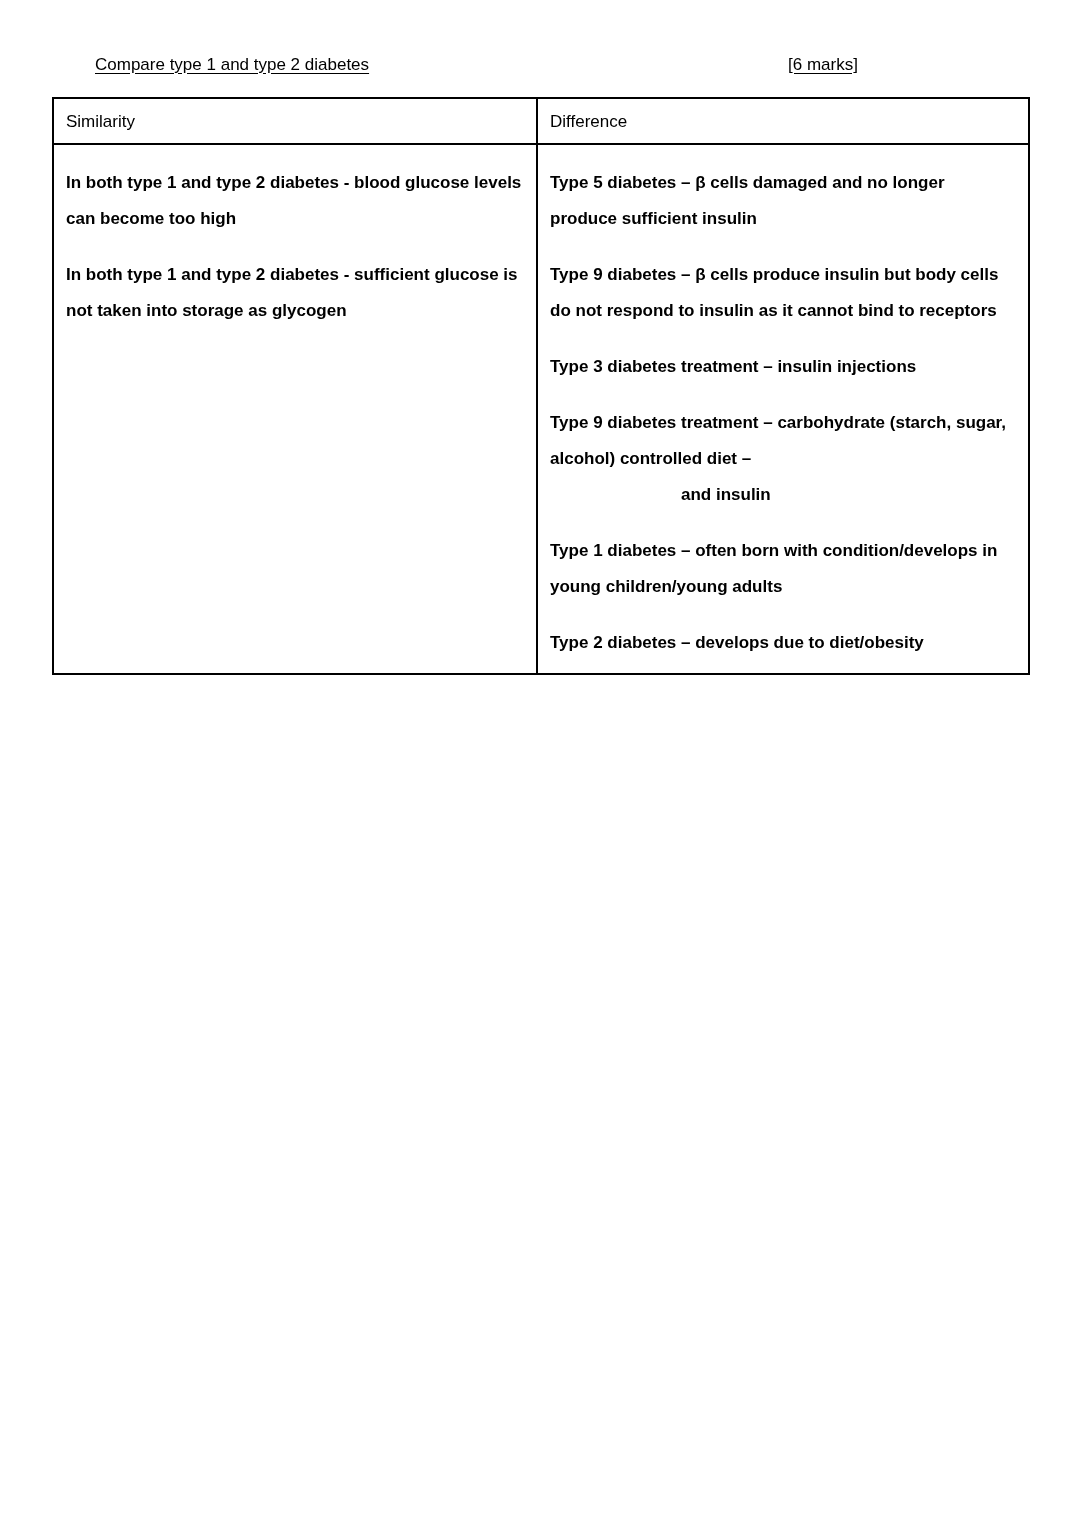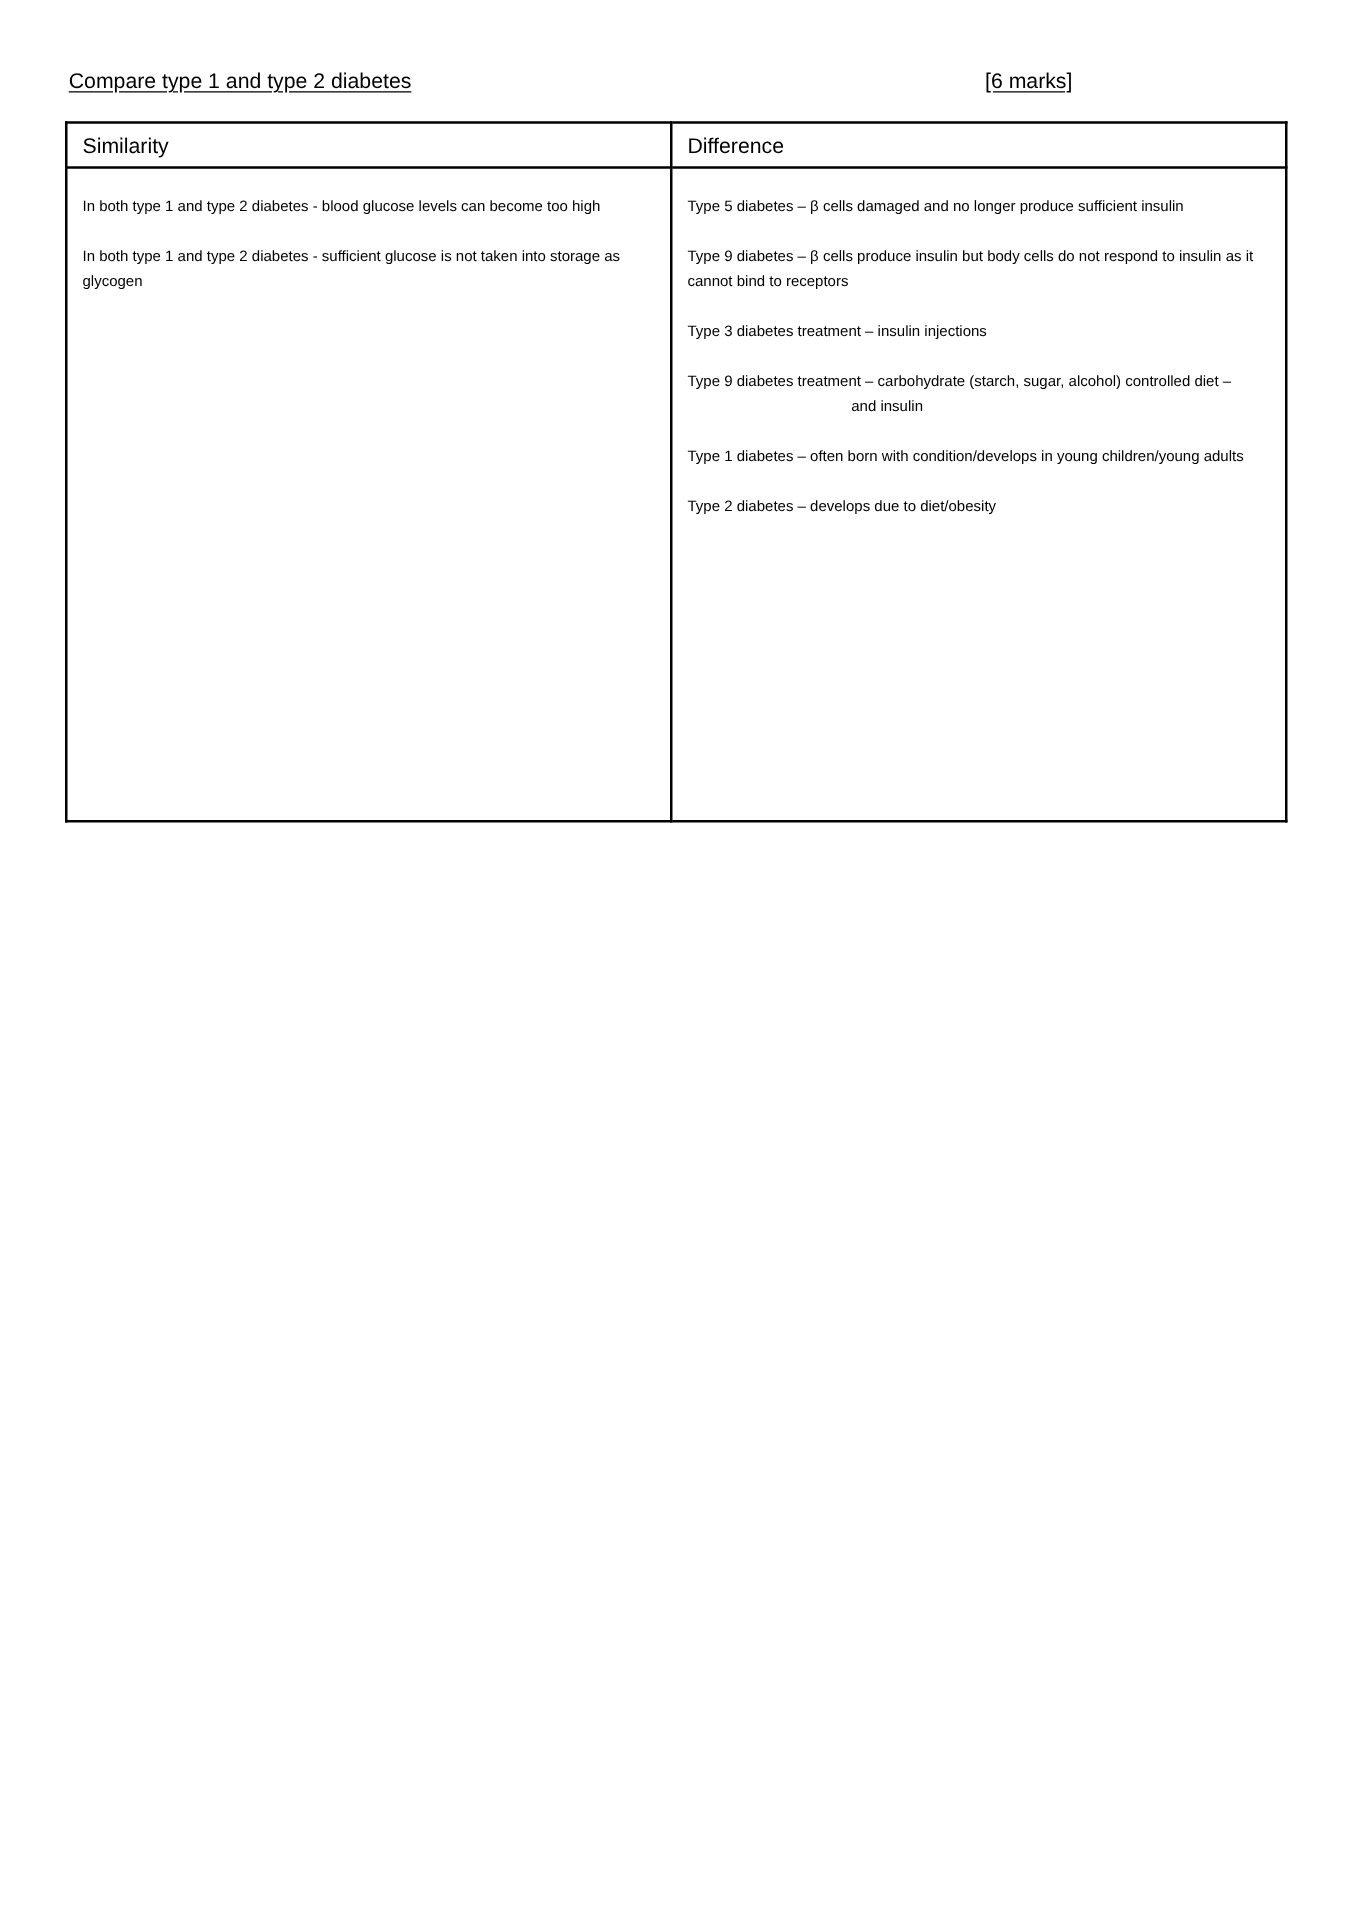--- a/index.html
+++ b/index.html
@@ -17,20 +17,21 @@
     top: 54px;
     left: 55px;
     width: 973px;
     height: 22px;
     font-size: 17px;
     line-height: 22px;
   }
   .question-title {
     text-decoration: underline;
     text-underline-offset: 3px;
+    margin-left: 40px;
   }
   .marks-label {
     position: absolute;
     left: 733px;
     top: 0;
     text-decoration: underline;
     text-underline-offset: 3px;
   }
   table.answer-table {
     position: absolute;
@@ -45,33 +46,34 @@
     border: 2px solid #000000;
     font-size: 17px;
     font-weight: 400;
     text-align: left;
     vertical-align: top;
     padding: 0 12px;
   }
   .answer-table col.col-similarity { width: 484px; }
   .answer-table col.col-difference { width: 492px; }
   .answer-table thead th {
-    height: 36px;
+    height: 46px;
     vertical-align: middle;
     line-height: 20px;
     padding-top: 2px;
   }
   .answer-table tbody td {
     height: 523px;
     padding-bottom: 12px;
   }
   .answer-table tbody p {
-    font-size: 12px;
-    line-height: 20px;
+    font-size: 17px;
+    line-height: 36px;
     margin-top: 20px;
+    font-weight: bold;
   }
   .answer-table tbody p.continuation {
     margin-top: 0;
     padding-left: 131px;
   }
 </style>
 </head>
 <body>
 
 <div class="doc">

